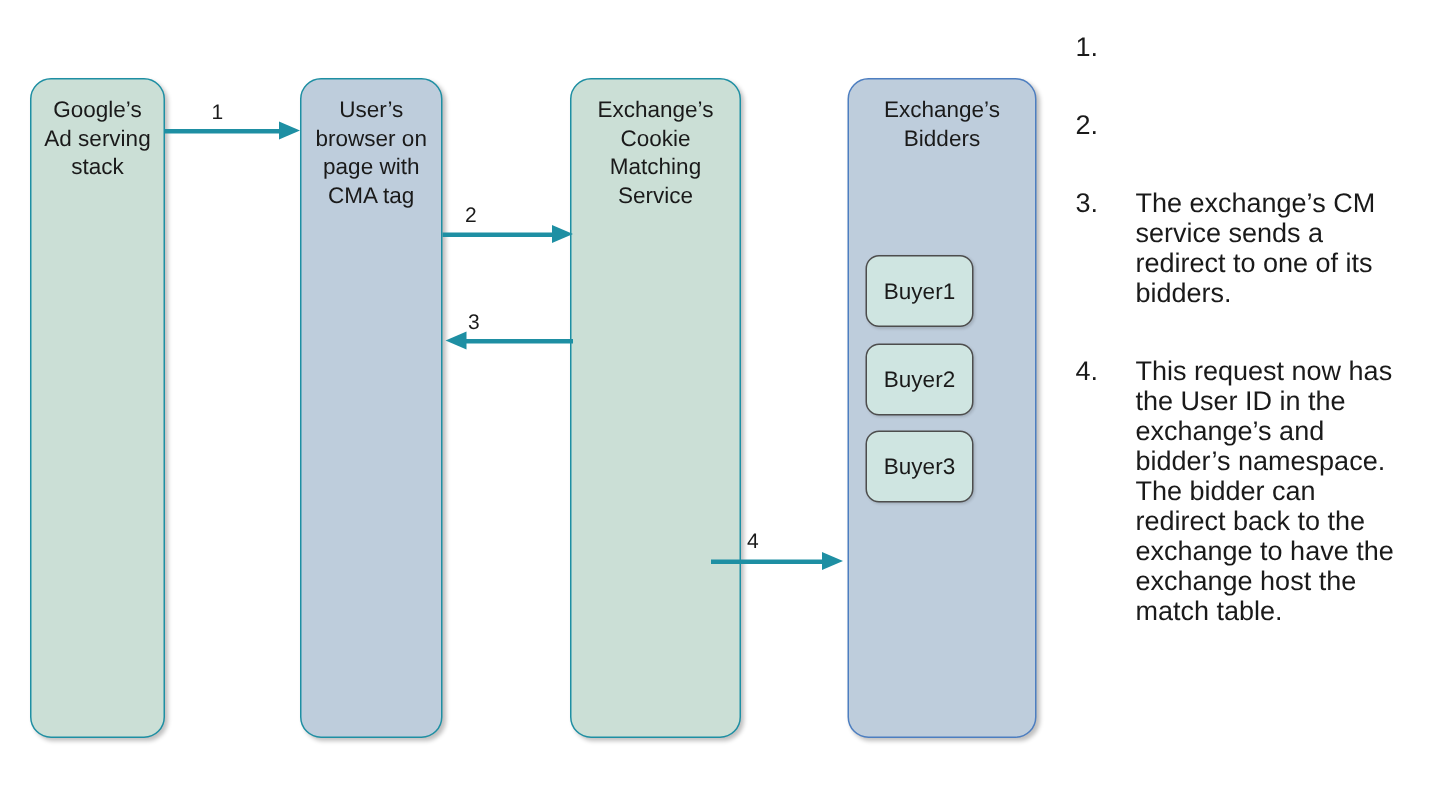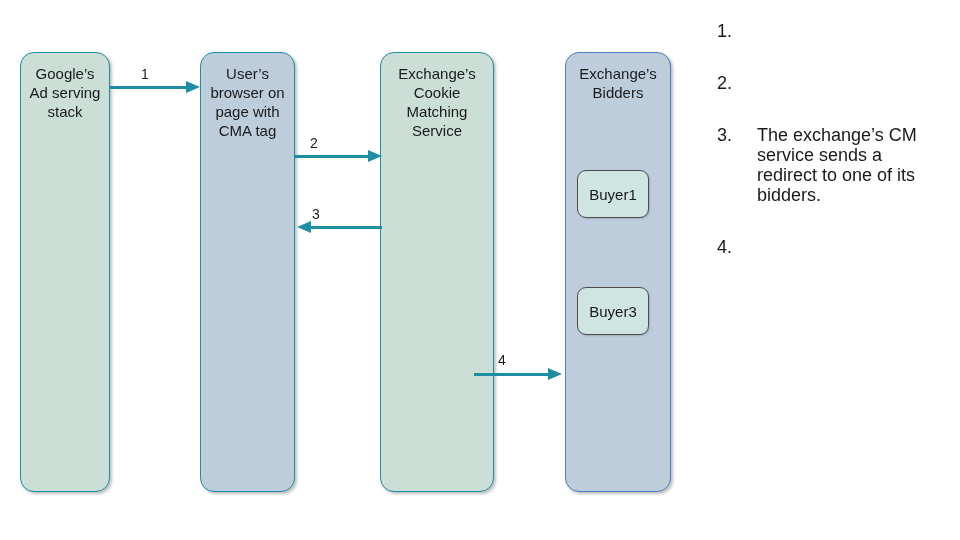--- a/index.html
+++ b/index.html
@@ -104,23 +104,24 @@
   </div>
 
   <div class="node green" style="left:20px;top:52px;width:90px;height:440px">
     <div class="node-label" style="padding:11px 8px 0">Google’s Ad serving stack</div>
   </div>
 
   <div class="node green" style="left:380px;top:52px;width:114px;height:440px">
     <div class="node-label" style="padding:11px 4px 0">Exchange’s Cookie Matching Service</div>
   </div>
 
-  <div class="node blue blue-border" style="left:565px;top:52px;width:106px;height:440px">
+  <div class="node blue blue-border" style="left:565px;top:52px;width:126px;height:440px">
     <div class="node-label" style="padding:11px 4px 0">Exchange’s Bidders</div>
     <div class="buyer" style="top:83px">Buyer1</div>
+    <div class="buyer" style="top:142px">Buyer2</div>
     <div class="buyer" style="top:200px">Buyer3</div>
   </div>
 
   <div class="arrow right" style="left:110px;top:81px;width:90px">
     <div class="line"></div>
     <div class="head"></div>
   </div>
   <div class="num-label" style="left:141px;top:66px">1</div>
 
   <div class="arrow right" style="left:295px;top:150px;width:87px">
@@ -147,16 +148,17 @@
     </div>
     <div class="step">
       <div class="step-num">2.</div>
     </div>
     <div class="step">
       <div class="step-num">3.</div>
       <div class="step-text">The exchange’s CM service sends a redirect to one of its bidders.</div>
     </div>
     <div class="step">
       <div class="step-num">4.</div>
+      <div class="step-text">This request now has the User ID in the exchange’s and bidder’s namespace. The bidder can redirect back to the exchange to have the exchange host the match table.</div>
     </div>
   </div>
 
 </div>
 
 </body></html>

